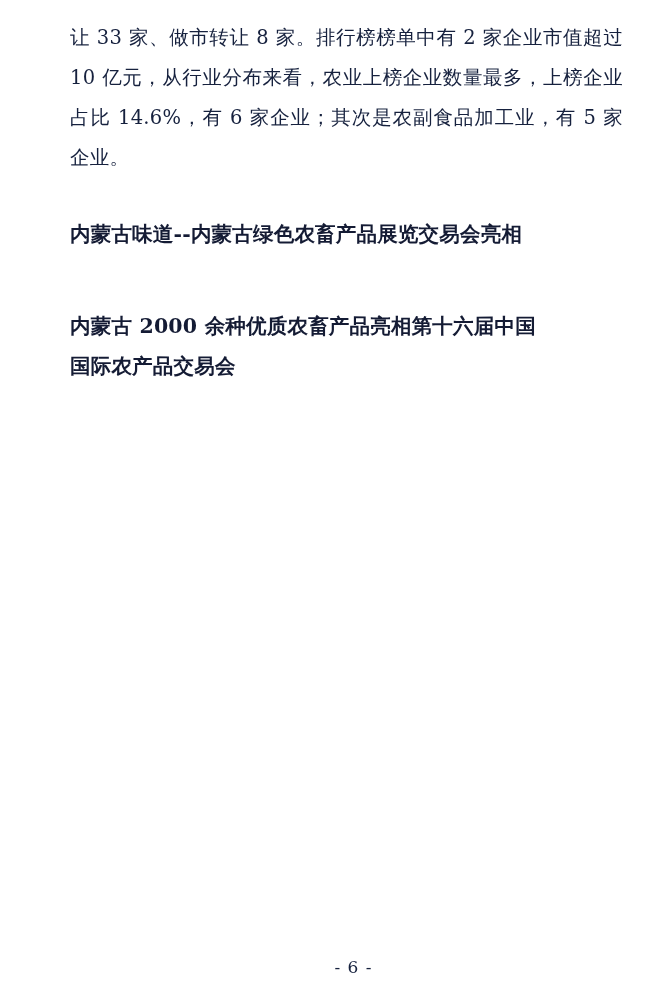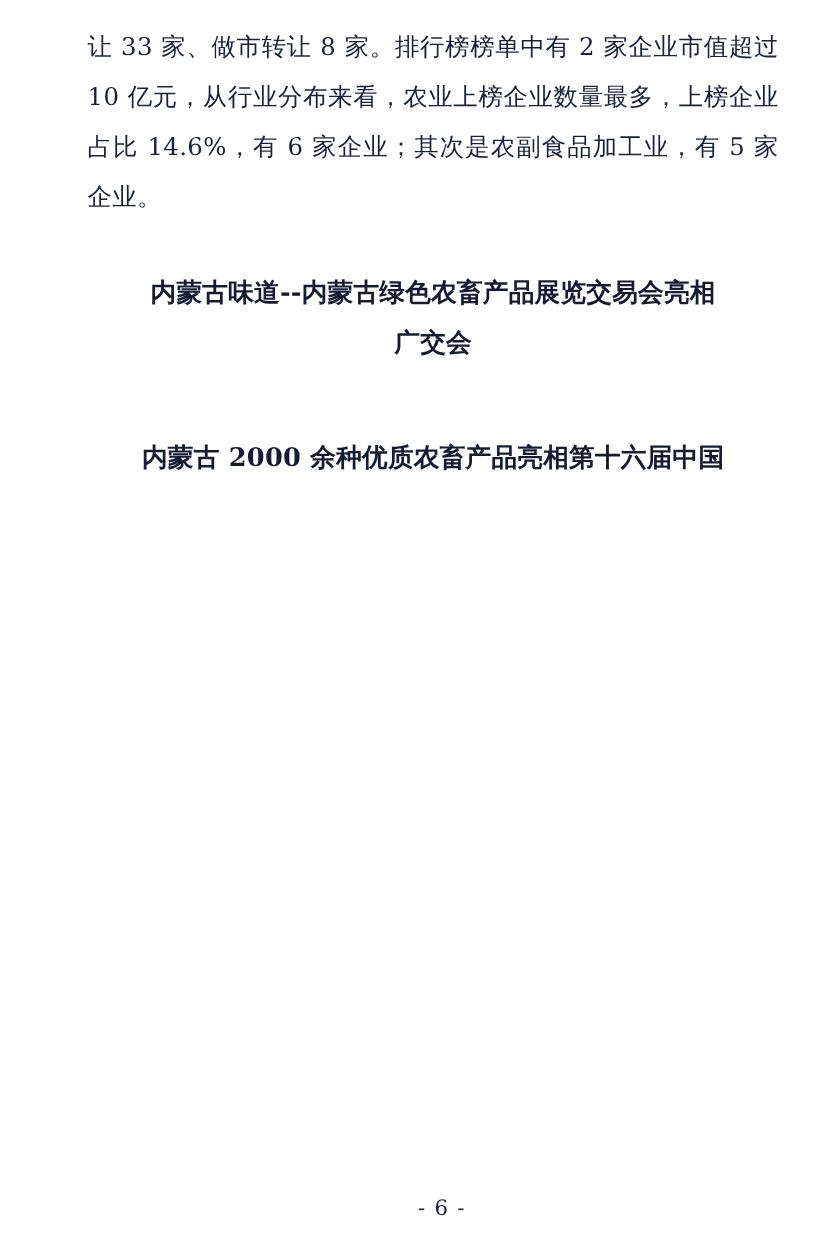--- a/index.html
+++ b/index.html
@@ -32,21 +32,21 @@
     margin: 0;
     letter-spacing: 0.3px;
   }
   .para.indent {
     text-indent: 2.1em;
   }
   .heading {
     font-size: 20.5px;
     font-weight: bold;
     line-height: 40px;
-    text-align: center;
+    text-align: left;
     color: #141b34;
     margin: 0;
     letter-spacing: 0.2px;
   }
   .heading .hl1 {
     display: block;
   }
   .heading .hl2 {
     display: block;
   }
@@ -67,30 +67,30 @@
 <body>
 
 <div class="page">
 
   <p class="para">让 33 家、做市转让 8 家。排行榜榜单中有 2 家企业市值超过 10 亿元，从行业分布来看，农业上榜企业数量最多，上榜企业占比 14.6%，有 6 家企业；其次是农副食品加工业，有 5 家企业。</p>
 
   <div class="spacer-lg"></div>
 
   <h2 class="heading">
     <span class="hl1">内蒙古味道--内蒙古绿色农畜产品展览交易会亮相</span>
-    <span class="hl2">广交会</span>
   </h2>
 
   <div class="spacer-md"></div>
 
 
   <div class="spacer-md"></div>
 
   <h2 class="heading">
     <span class="hl1">内蒙古 2000 余种优质农畜产品亮相第十六届中国</span>
+    <span class="hl2">国际农产品交易会</span>
   </h2>
 
   <div class="spacer-md"></div>
 
 
   <div class="footer">- 6 -</div>
 
 </div>
 
 </body></html>

